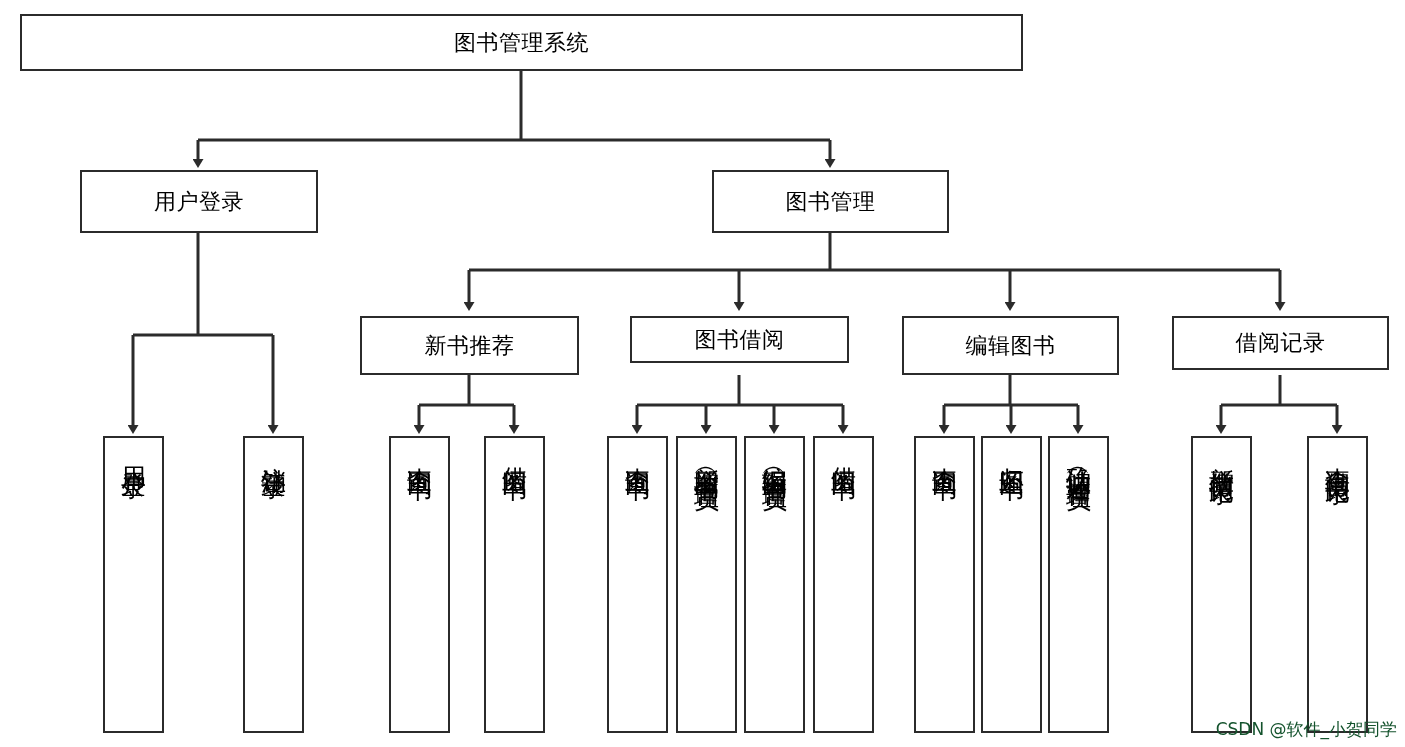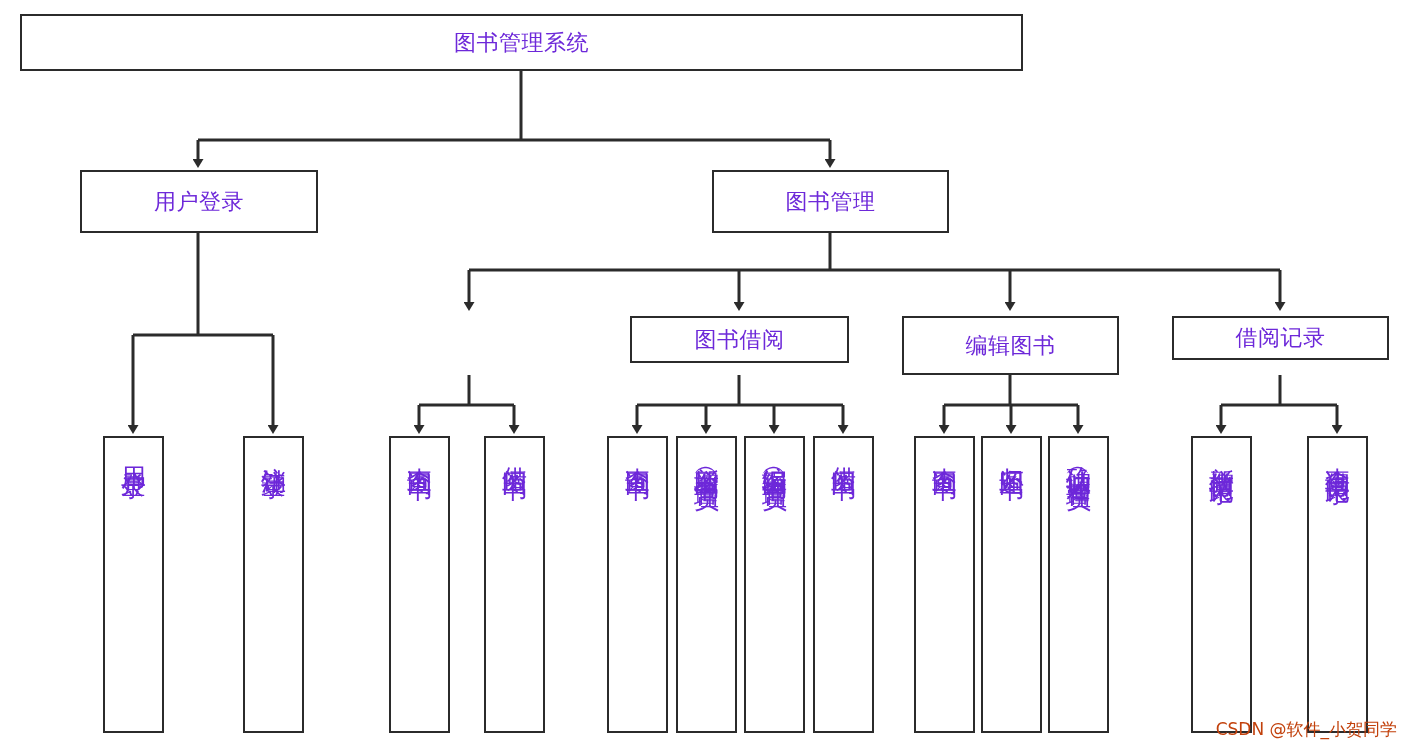--- a/index.html
+++ b/index.html
@@ -23,21 +23,21 @@
     height: 747px;
   }
   .node {
     position: absolute;
     box-sizing: border-box;
     background: #ffffff;
     border: 2px solid #2b2b2b;
     display: flex;
     align-items: center;
     justify-content: center;
-    color: #6d28d9;
+    color: #000000;
     z-index: 2;
   }
   .node-label {
     display: block;
     text-align: center;
     line-height: 1.18;
     letter-spacing: 0.5px;
   }
   .node.horiz .node-label {
     font-size: 22px;
@@ -51,21 +51,21 @@
     text-orientation: upright;
     font-size: 25px;
     letter-spacing: 3px;
     line-height: 1;
   }
   .watermark {
     position: absolute;
     right: 8px;
     bottom: 6px;
     font-size: 17px;
-    color: #c2410c;
+    color: #14532d;
     z-index: 5;
     white-space: nowrap;
     font-family: "DejaVu Sans", "Liberation Sans", sans-serif;
   }
 </style>
 </head>
 <body>
 
 <div id="canvas">
 
@@ -127,30 +127,33 @@
   </div>
 
   <div class="node horiz" style="left:80px; top:170px; width:238px; height:63px;">
     <span class="node-label">用户登录</span>
   </div>
 
   <div class="node horiz" style="left:712px; top:170px; width:237px; height:63px;">
     <span class="node-label">图书管理</span>
   </div>
 
+  <div class="node horiz" style="left:360px; top:316px; width:219px; height:59px;">
+    <span class="node-label">新书推荐</span>
+  </div>
 
   <div class="node horiz" style="left:630px; top:316px; width:219px; height:47px;">
     <span class="node-label">图书借阅</span>
   </div>
 
   <div class="node horiz" style="left:902px; top:316px; width:217px; height:59px;">
     <span class="node-label">编辑图书</span>
   </div>
 
-  <div class="node horiz" style="left:1172px; top:316px; width:217px; height:44px;">
+  <div class="node horiz" style="left:1172px; top:316px; width:217px; height:54px;">
     <span class="node-label">借阅记录</span>
   </div>
 
   <div class="node vert" style="left:103px; top:436px; width:61px; height:297px;">
     <span class="node-label">用户登录</span>
   </div>
 
   <div class="node vert" style="left:243px; top:436px; width:61px; height:297px;">
     <span class="node-label">注销登录</span>
   </div>

